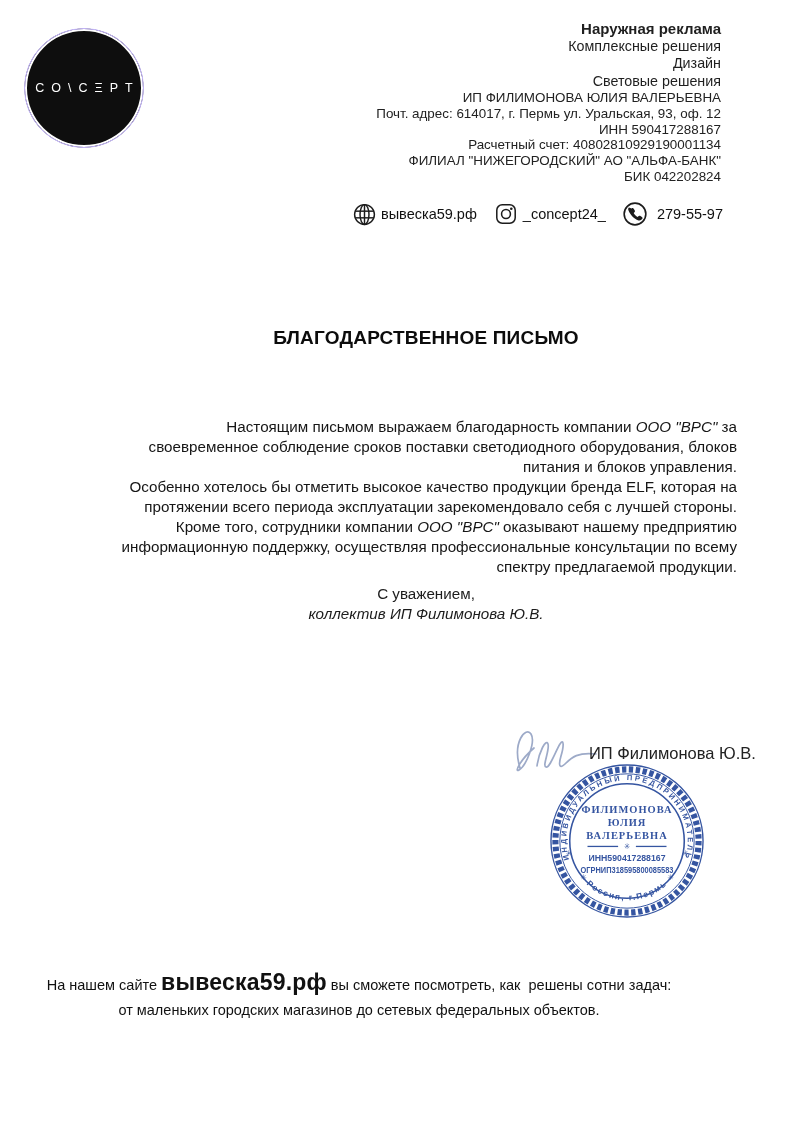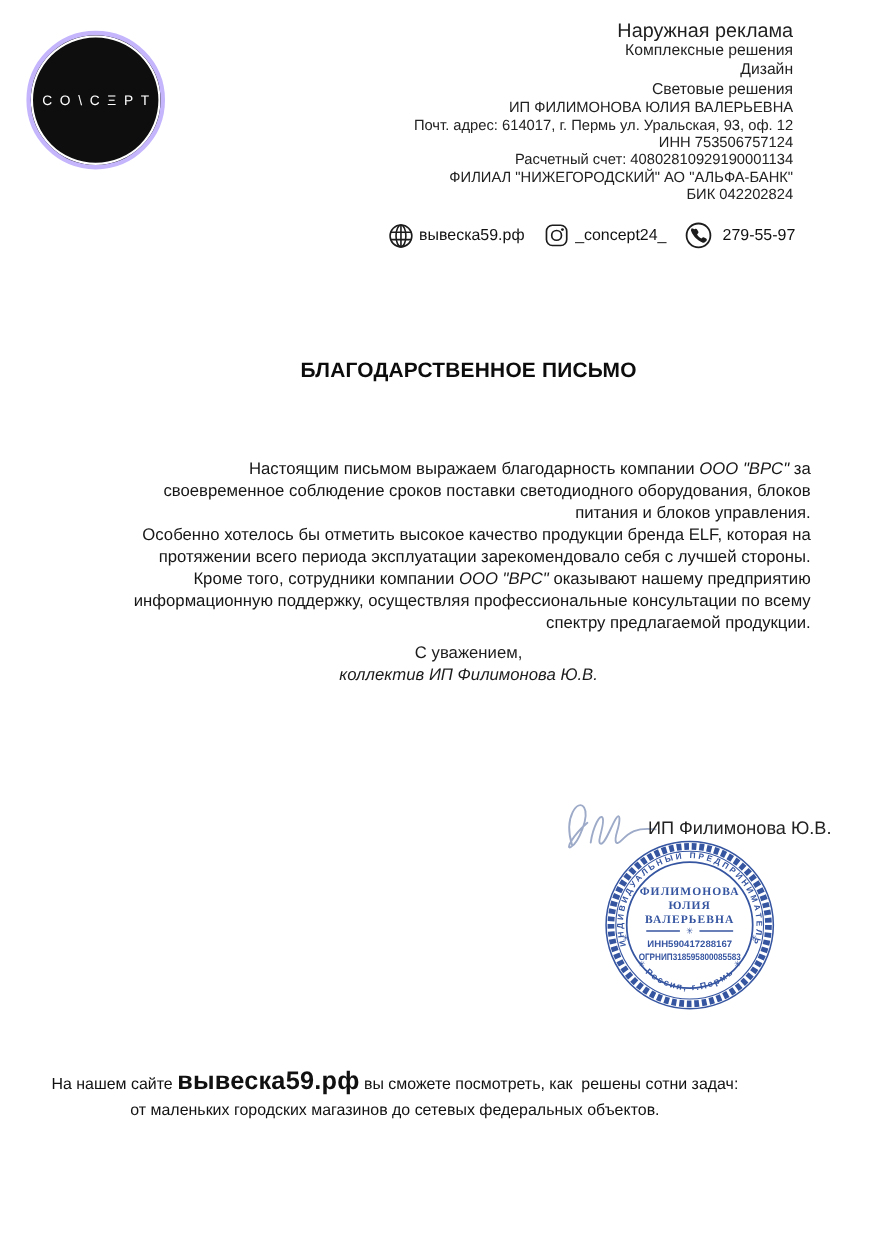--- a/index.html
+++ b/index.html
@@ -1,29 +1,29 @@
 <!DOCTYPE html>
 <html lang="ru"><head>
 <meta charset="utf-8">
 <style>
   html,body{margin:0;padding:0;background:#fff;}
   .page{position:relative;width:793px;height:1122px;background:#fff;overflow:hidden;
         font-family:"Liberation Sans","DejaVu Sans",sans-serif;color:#1c1c1c;}
 
   
   .logo{position:absolute;left:24px;top:28px;width:118px;height:118px;border-radius:50%;
-        background:#0e0e0e;border:4px solid #c4b5fd;box-shadow:inset 0 0 0 2px #fff;
+        background:#0e0e0e;border:1px solid #c4b5fd;box-shadow:inset 0 0 0 2px #fff;
         display:flex;align-items:center;justify-content:center;}
   .logo-text{color:#fff;font-size:12.5px;font-weight:400;letter-spacing:7px;padding-left:7px;
              font-family:"Liberation Sans",sans-serif;}
 
   
   .header-right{position:absolute;top:20px;right:72px;text-align:right;}
   .tagline div{font-size:14.3px;line-height:17.5px;color:#1f1f1f;}
-  .tagline div:first-child{font-weight:400;font-size:18px;}
+  .tagline div:first-child{font-weight:700;font-size:15px;}
   .company{}
   .company div{font-size:13.4px;line-height:15.8px;color:#222;}
 
   
   .contacts{position:absolute;top:201px;right:70px;display:flex;align-items:center;gap:16px;
             font-size:14.5px;color:#111;}
   .contact{display:flex;align-items:center;gap:4px;}
   .contact svg{display:block;}
 
   
@@ -66,21 +66,21 @@
   <div class="header-right">
     <div class="tagline">
       <div>Наружная реклама</div>
       <div>Комплексные решения</div>
       <div>Дизайн</div>
       <div>Световые решения</div>
     </div>
     <div class="company">
       <div>ИП ФИЛИМОНОВА ЮЛИЯ ВАЛЕРЬЕВНА</div>
       <div>Почт. адрес: 614017, г. Пермь ул. Уральская, 93, оф. 12</div>
-      <div>ИНН 753506757124</div>
+      <div>ИНН 590417288167</div>
       <div>Расчетный счет: 40802810929190001134</div>
       <div>ФИЛИАЛ "НИЖЕГОРОДСКИЙ" АО "АЛЬФА-БАНК"</div>
       <div>БИК 042202824</div>
     </div>
   </div>
 
   <div class="contacts">
     <div class="contact">
       <svg width="25" height="25" viewBox="0 0 24 24">
         <g fill="none" stroke="#1c1c1c" stroke-width="1.4">

